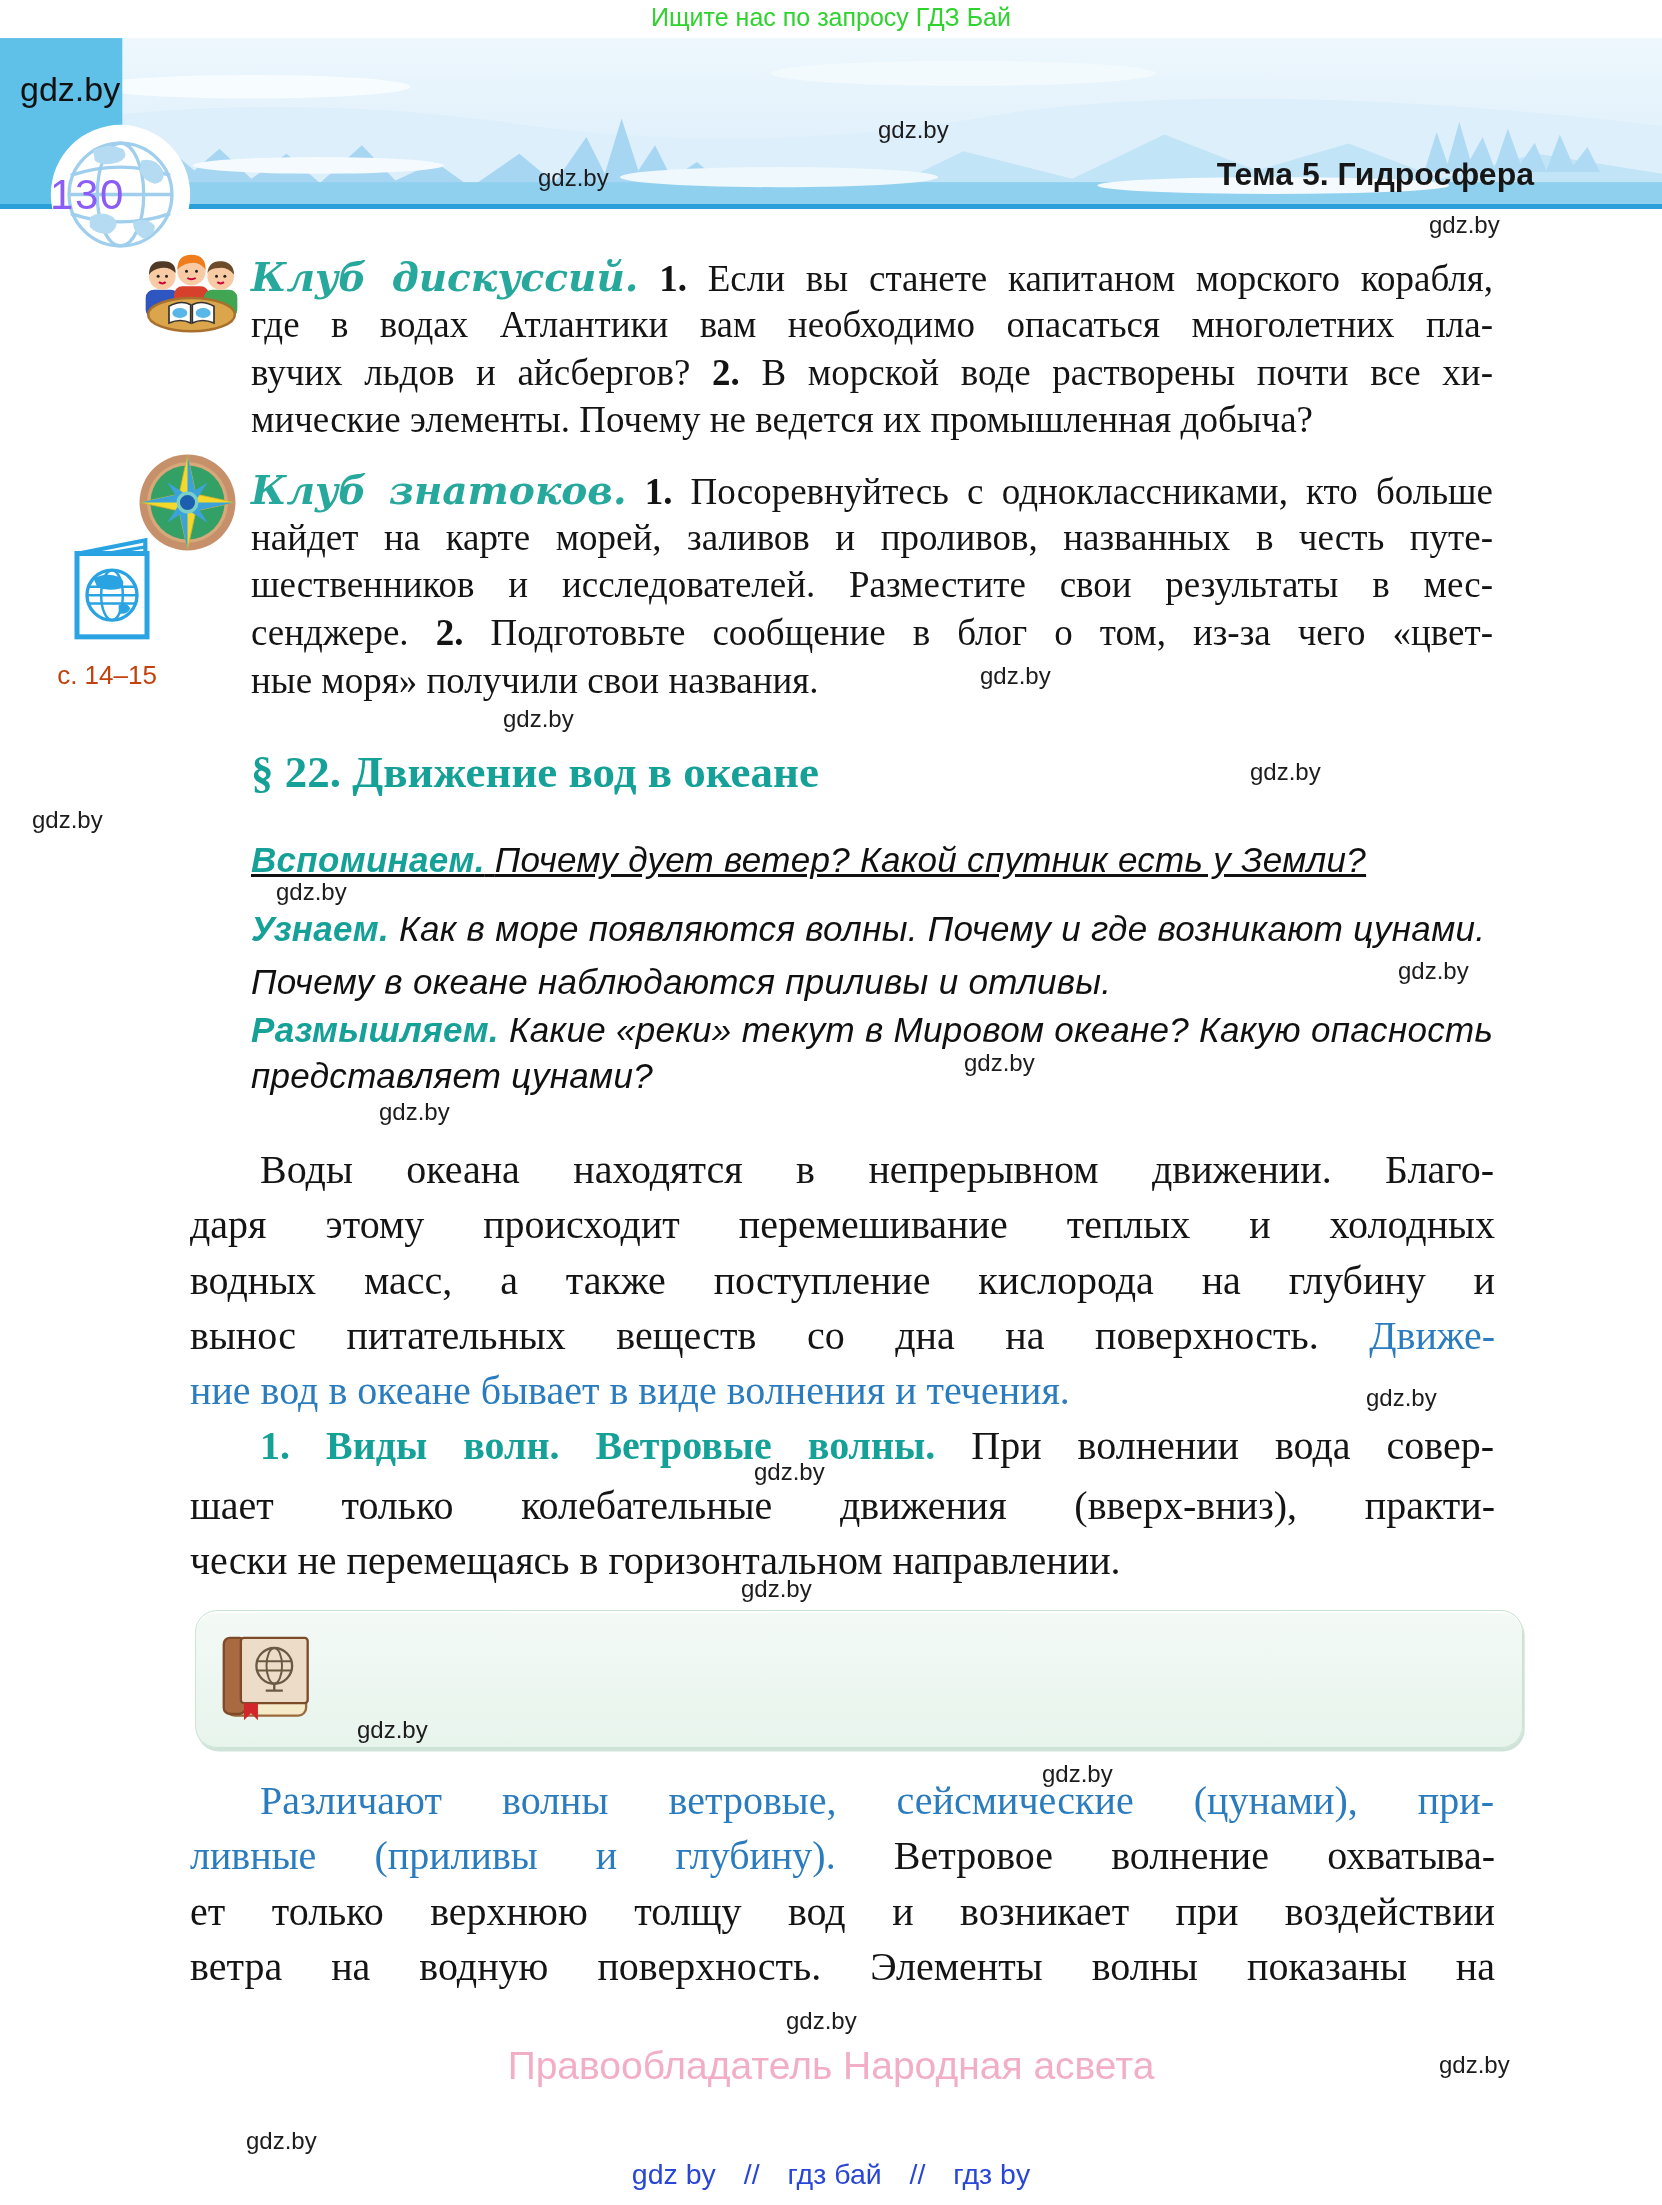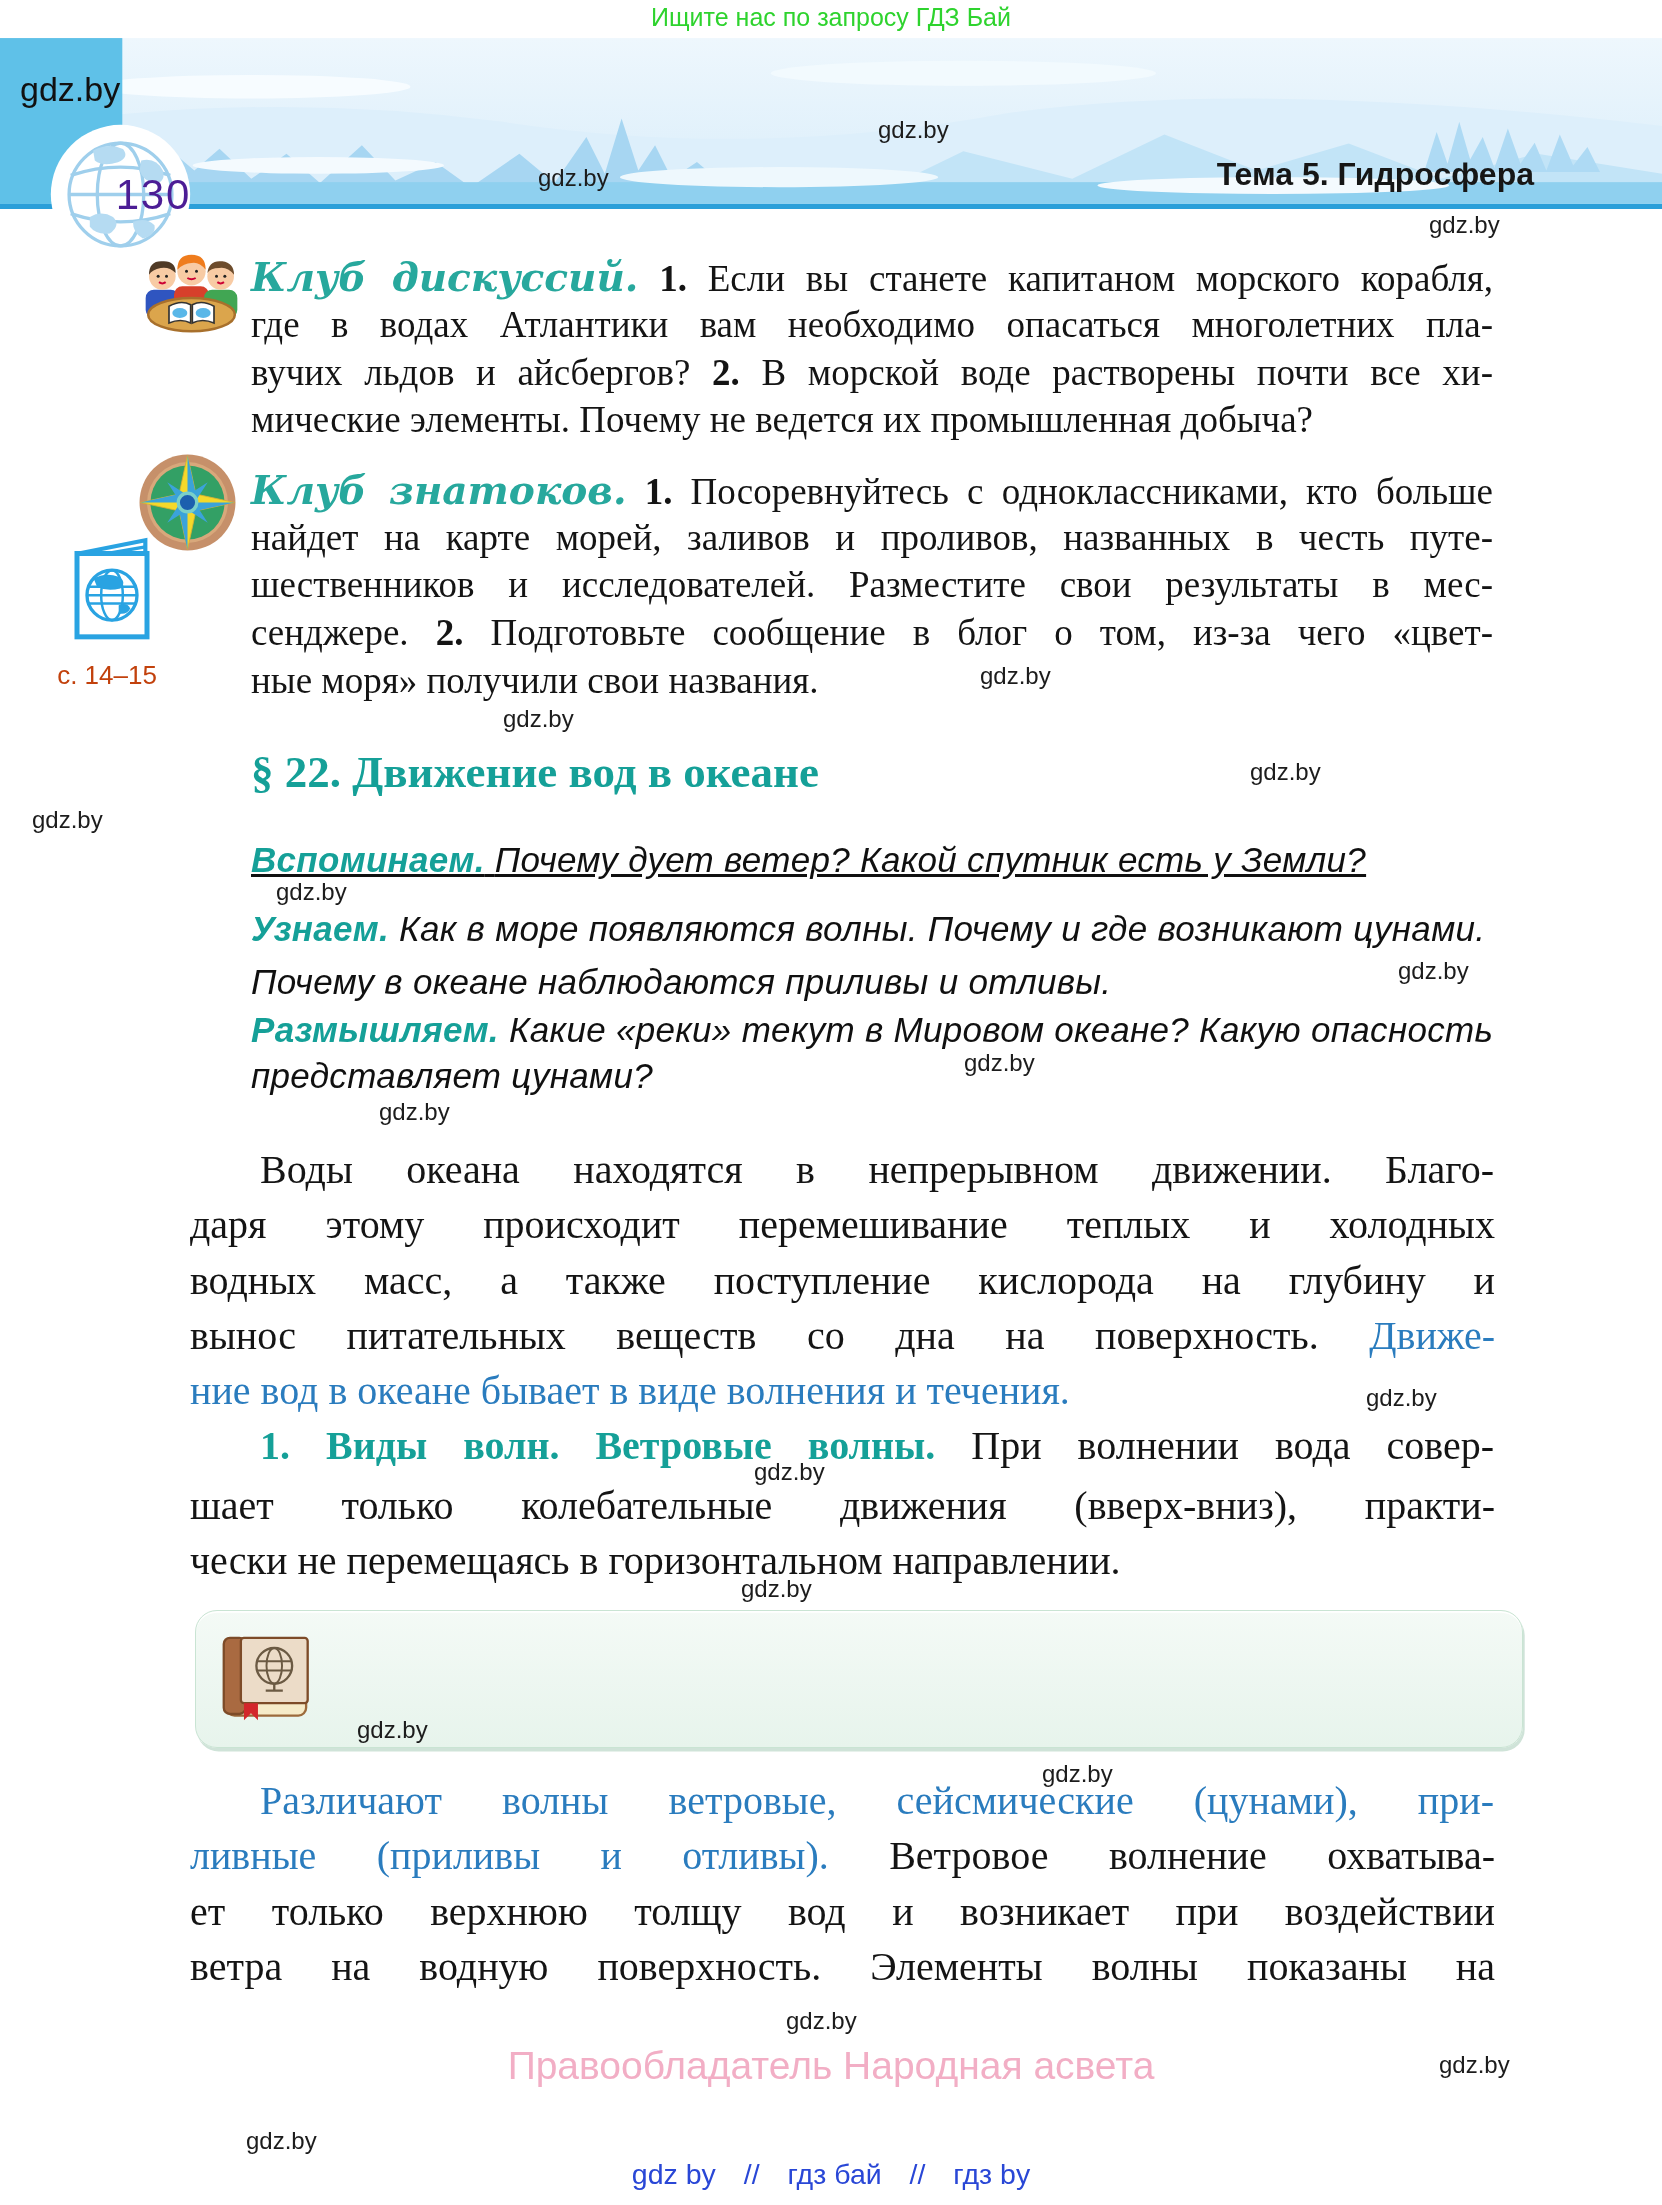--- a/index.html
+++ b/index.html
@@ -11,22 +11,22 @@
   .promo{top:3.4px;left:0;width:100%;text-align:center;
          font-family:Liberation Sans, sans-serif;font-size:25px;color:#2ed32e;}
 
   
   .banner{top:38px;left:0;width:1662px;height:166px;}
   .logo{left:20px;top:70px;font-family:"Liberation Sans",sans-serif;font-size:34px;color:#111;z-index:6;}
   .blue-line{top:204px;left:0;width:1662px;height:5px;background:#2b9fd9;}
   .theme{top:156px;right:128px;font-family:"Liberation Sans",sans-serif;
          font-weight:bold;font-size:32px;color:#161616;z-index:6;}
   .globe-badge{left:50px;top:124px;width:141px;height:141px;z-index:7;}
-  .globe-badge .num{position:absolute;left:0;top:47px;width:100%;text-align:right;
-         font-family:"Liberation Sans",sans-serif;font-size:42px;color:#4c1d95;letter-spacing:1.7px;}
+  .globe-badge .num{position:absolute;left:0;top:47px;width:100%;text-align:left;
+         font-family:"Liberation Sans",sans-serif;font-size:42px;color:#8b5cf6;letter-spacing:1.7px;}
 
   
   .wm{font-family:"Liberation Sans",sans-serif;font-size:24px;color:#1c1c1c;z-index:8;white-space:nowrap;}
 
   
   .club-line{left:251px;width:1242px;font-size:37px;line-height:48px;height:48px;white-space:nowrap;}
   .club-line.j{white-space:normal;text-align:justify;text-align-last:justify;}
   .script{font-family:"DejaVu Serif",serif;font-style:italic;font-weight:bold;
           color:#27a89d;font-size:39px;}
   b.num{font-weight:bold;}
@@ -231,21 +231,21 @@
         <path d="M53,38 L97,38 M53,50 L97,50" stroke="#6b5a43" stroke-width="2.5"></path>
         <path d="M75,67 L75,76 M64,76 L86,76" stroke="#6b5a43" stroke-width="3"></path>
         <polygon points="36,92 36,114 45,105 54,114 54,92" fill="#d3262b"></polygon>
       </svg>
     </div>
   </div>
   <div class="abs wm" style="left:357px;top:1716px;">gdz.by</div>
   <div class="abs wm" style="left:1042px;top:1760px;">gdz.by</div>
 
   <div class="abs bline j ind" style="top:1773px;"><span class="blue">Различают волны ветровые, сейсмические (цунами), при-</span></div>
-  <div class="abs bline j" style="top:1828px;"><span class="blue">ливные (приливы и отливы).</span> <span>Ветровое волнение охватыва-</span></div>
+  <div class="abs bline j" style="top:1828px;"><span class="blue">ливные (приливы и глубину).</span> <span>Ветровое волнение охватыва-</span></div>
   <div class="abs bline j" style="top:1884px;"><span>ет только верхнюю толщу вод и возникает при воздействии</span></div>
   <div class="abs bline j" style="top:1939px;"><span>ветра на водную поверхность. Элементы волны показаны на</span></div>
 
   <div class="abs wm" style="left:786px;top:2007px;">gdz.by</div>
   <div class="abs pink">Правообладатель Народная асвета</div>
   <div class="abs wm" style="left:1439px;top:2051px;">gdz.by</div>
   <div class="abs wm" style="left:246px;top:2127px;">gdz.by</div>
 
   <div class="abs footer">
     <span>gdz by</span>

